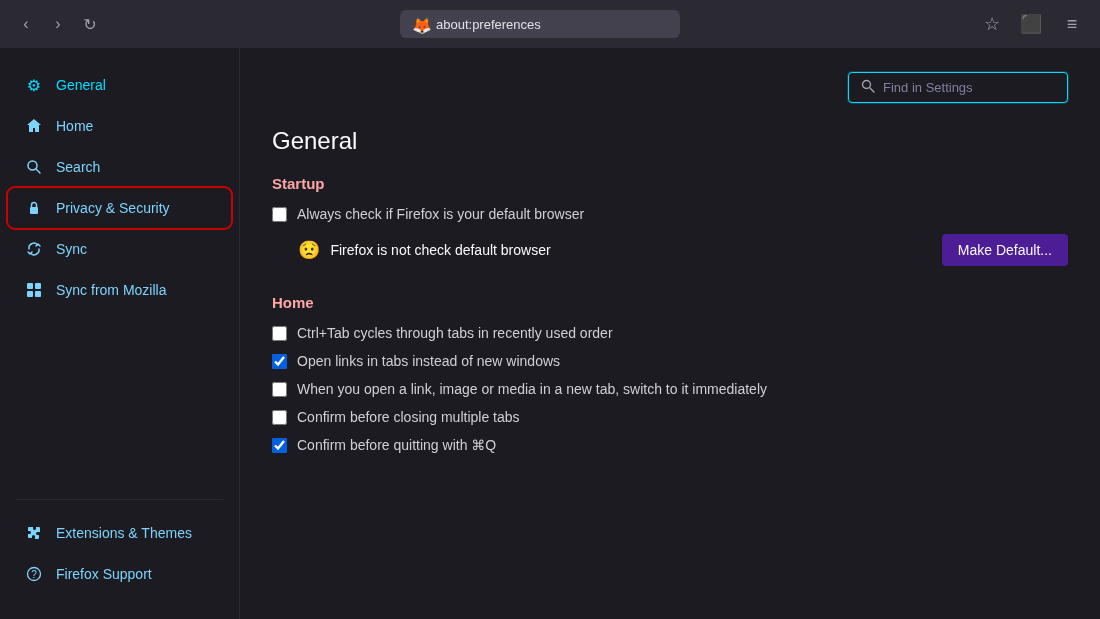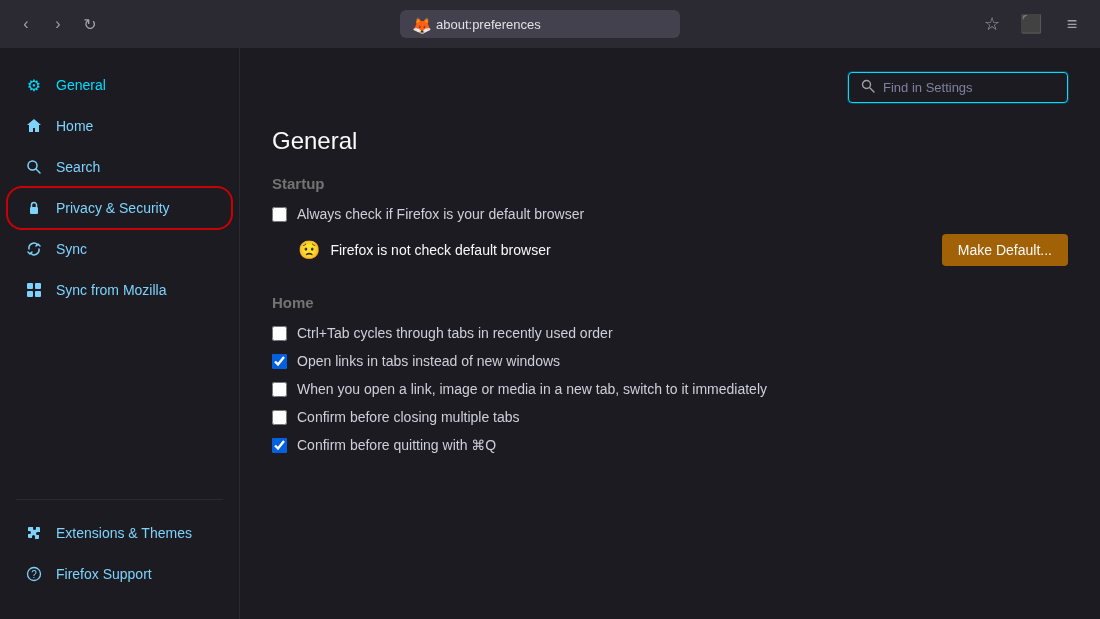--- a/index.html
+++ b/index.html
@@ -182,21 +182,21 @@
     .page-title {
       font-size: 24px;
       font-weight: 300;
       color: #f9f9fa;
       margin-bottom: 20px;
     }
 
     .section-title {
       font-size: 15px;
       font-weight: 600;
-      color: #737373;
+      color: #fca5a5;
       margin-bottom: 14px;
     }
 
     .section {
       margin-bottom: 28px;
     }
 
     .checkbox-row {
       display: flex;
       align-items: center;
@@ -227,21 +227,21 @@
       font-size: 18px;
       color: #00c8d7;
     }
     .default-browser-text {
       font-size: 14px;
       font-weight: 500;
       color: #f9f9fa;
       flex: 1;
     }
     .make-default-btn {
-      background: #a16207;
+      background: #4c1d95;
       border: none;
       color: #f9f9fa;
       padding: 8px 16px;
       border-radius: 4px;
       cursor: pointer;
       font-size: 14px;
       white-space: nowrap;
     }
 
     
@@ -310,21 +310,21 @@
       <div class="sidebar-item">
         <span class="sidebar-icon icon-search">
           <svg width="16" height="16" viewBox="0 0 16 16" fill="currentColor">
             <circle cx="6.5" cy="6.5" r="4.5" fill="none" stroke="currentColor" stroke-width="1.5"></circle>
             <line x1="10" y1="10" x2="14" y2="14" stroke="currentColor" stroke-width="1.5" stroke-linecap="round"></line>
           </svg>
         </span>
         <span class="sidebar-label">Search</span>
       </div>
 
-      <div class="sidebar-item highlighted" style="outline: 2.5px solid #cc0000; outline-offset: 0; border-radius: 14px;">
+      <div class="sidebar-item highlighted" style="outline: 2.5px solid #cc0000; outline-offset: 0; border-radius: 7px;">
         <span class="sidebar-icon icon-lock">
           <svg width="16" height="16" viewBox="0 0 16 16" fill="currentColor">
             <rect x="4" y="7" width="8" height="7" rx="1" fill="currentColor"></rect>
             <path d="M5.5 7V5a2.5 2.5 0 0 1 5 0v2" fill="none" stroke="currentColor" stroke-width="1.5"></path>
           </svg>
         </span>
         <span class="sidebar-label">Privacy &amp; Security</span>
       </div>
 
       <div class="sidebar-item">

